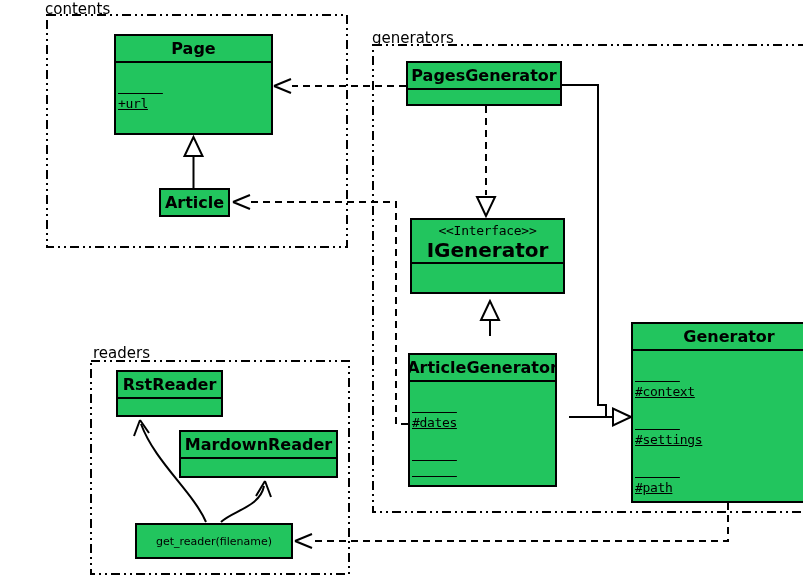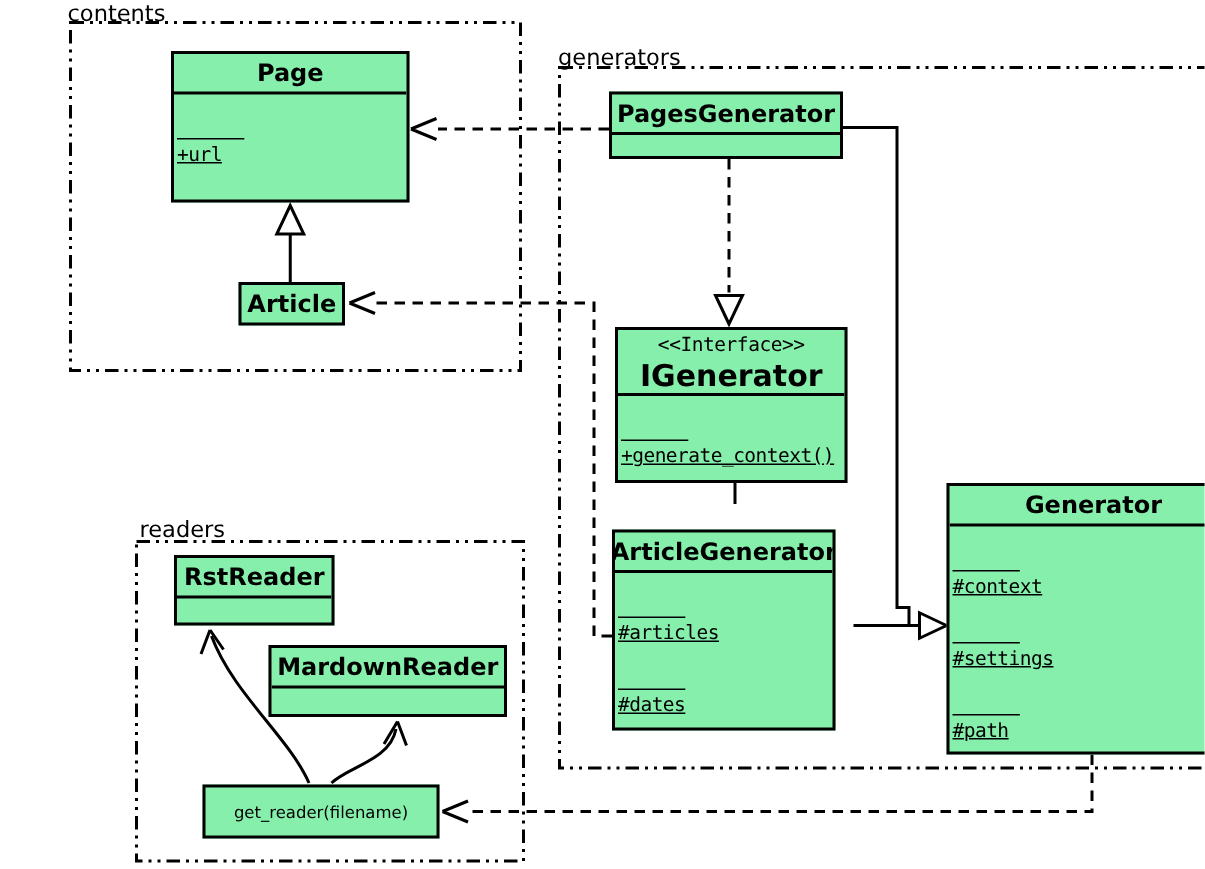--- a/index.html
+++ b/index.html
@@ -1,20 +1,20 @@
 <!DOCTYPE html>
 <html><head>
 <meta charset="utf-8">
 <style>
   html,body{margin:0;padding:0;background:#ffffff;}
   #canvas{position:relative;width:803px;height:579px;background:#ffffff;
           font-family:"DejaVu Sans",sans-serif;color:#000;overflow:hidden;margin-left:43px;}
   #edges{position:absolute;left:0;top:0;z-index:1;}
   .pkg-label{position:absolute;z-index:3;font:15px "DejaVu Sans",sans-serif;color:#000;}
-  .box{position:absolute;z-index:2;background:#86efac;border:2px solid #000;
+  .box{position:absolute;z-index:2;background:#22c55e;border:2px solid #000;
        box-sizing:border-box;display:flex;flex-direction:column;overflow:hidden;}
   .box > div + div{border-top:2px solid #000;}
   .title{flex:0 0 25px;display:flex;align-items:center;justify-content:center;
          font-weight:bold;font-size:16px;line-height:25px;white-space:nowrap;}
   .title-fill{flex:1 1 auto;}
   .hdr{flex:0 0 42px;display:flex;flex-direction:column;align-items:center;justify-content:center;}
   .stereo{font:13px "DejaVu Sans Mono",monospace;line-height:17px;letter-spacing:-0.3px;}
   .hdr .big{font-weight:bold;font-size:20px;line-height:22px;}
   .rows{padding:1px 2px;font:13px "DejaVu Sans Mono",monospace;line-height:16px;
         letter-spacing:-0.35px;white-space:pre;text-decoration:underline;}
@@ -81,35 +81,34 @@
     <div class="title title-fill">Article</div>
   </div>
 
   <div class="box" style="left:363px;top:61px;width:156px;height:45px">
     <div class="title">PagesGenerator</div>
     <div class="rows fill">
       
     </div>
   </div>
 
-  <div class="box" style="left:367px;top:218px;width:155px;height:104px">
+  <div class="box" style="left:367px;top:218px;width:155px;height:76px">
     <div class="hdr">
       <div class="stereo">&lt;&lt;Interface&gt;&gt;</div>
       <div class="big">IGenerator</div>
     </div>
     <div class="rows fill">
       <div>+generate_context()</div>
       
     </div>
   </div>
 
   <div class="box" style="left:365px;top:353px;width:149px;height:134px">
     <div class="title">ArticleGenerator</div>
     <div class="rows">
-      <div>#articles</div>
       <div>#dates</div>
       
       
     </div>
 
   </div>
 
   <div class="box" style="left:588px;top:322px;width:196px;height:181px">
     <div class="title">Generator</div>
     <div class="rows">

